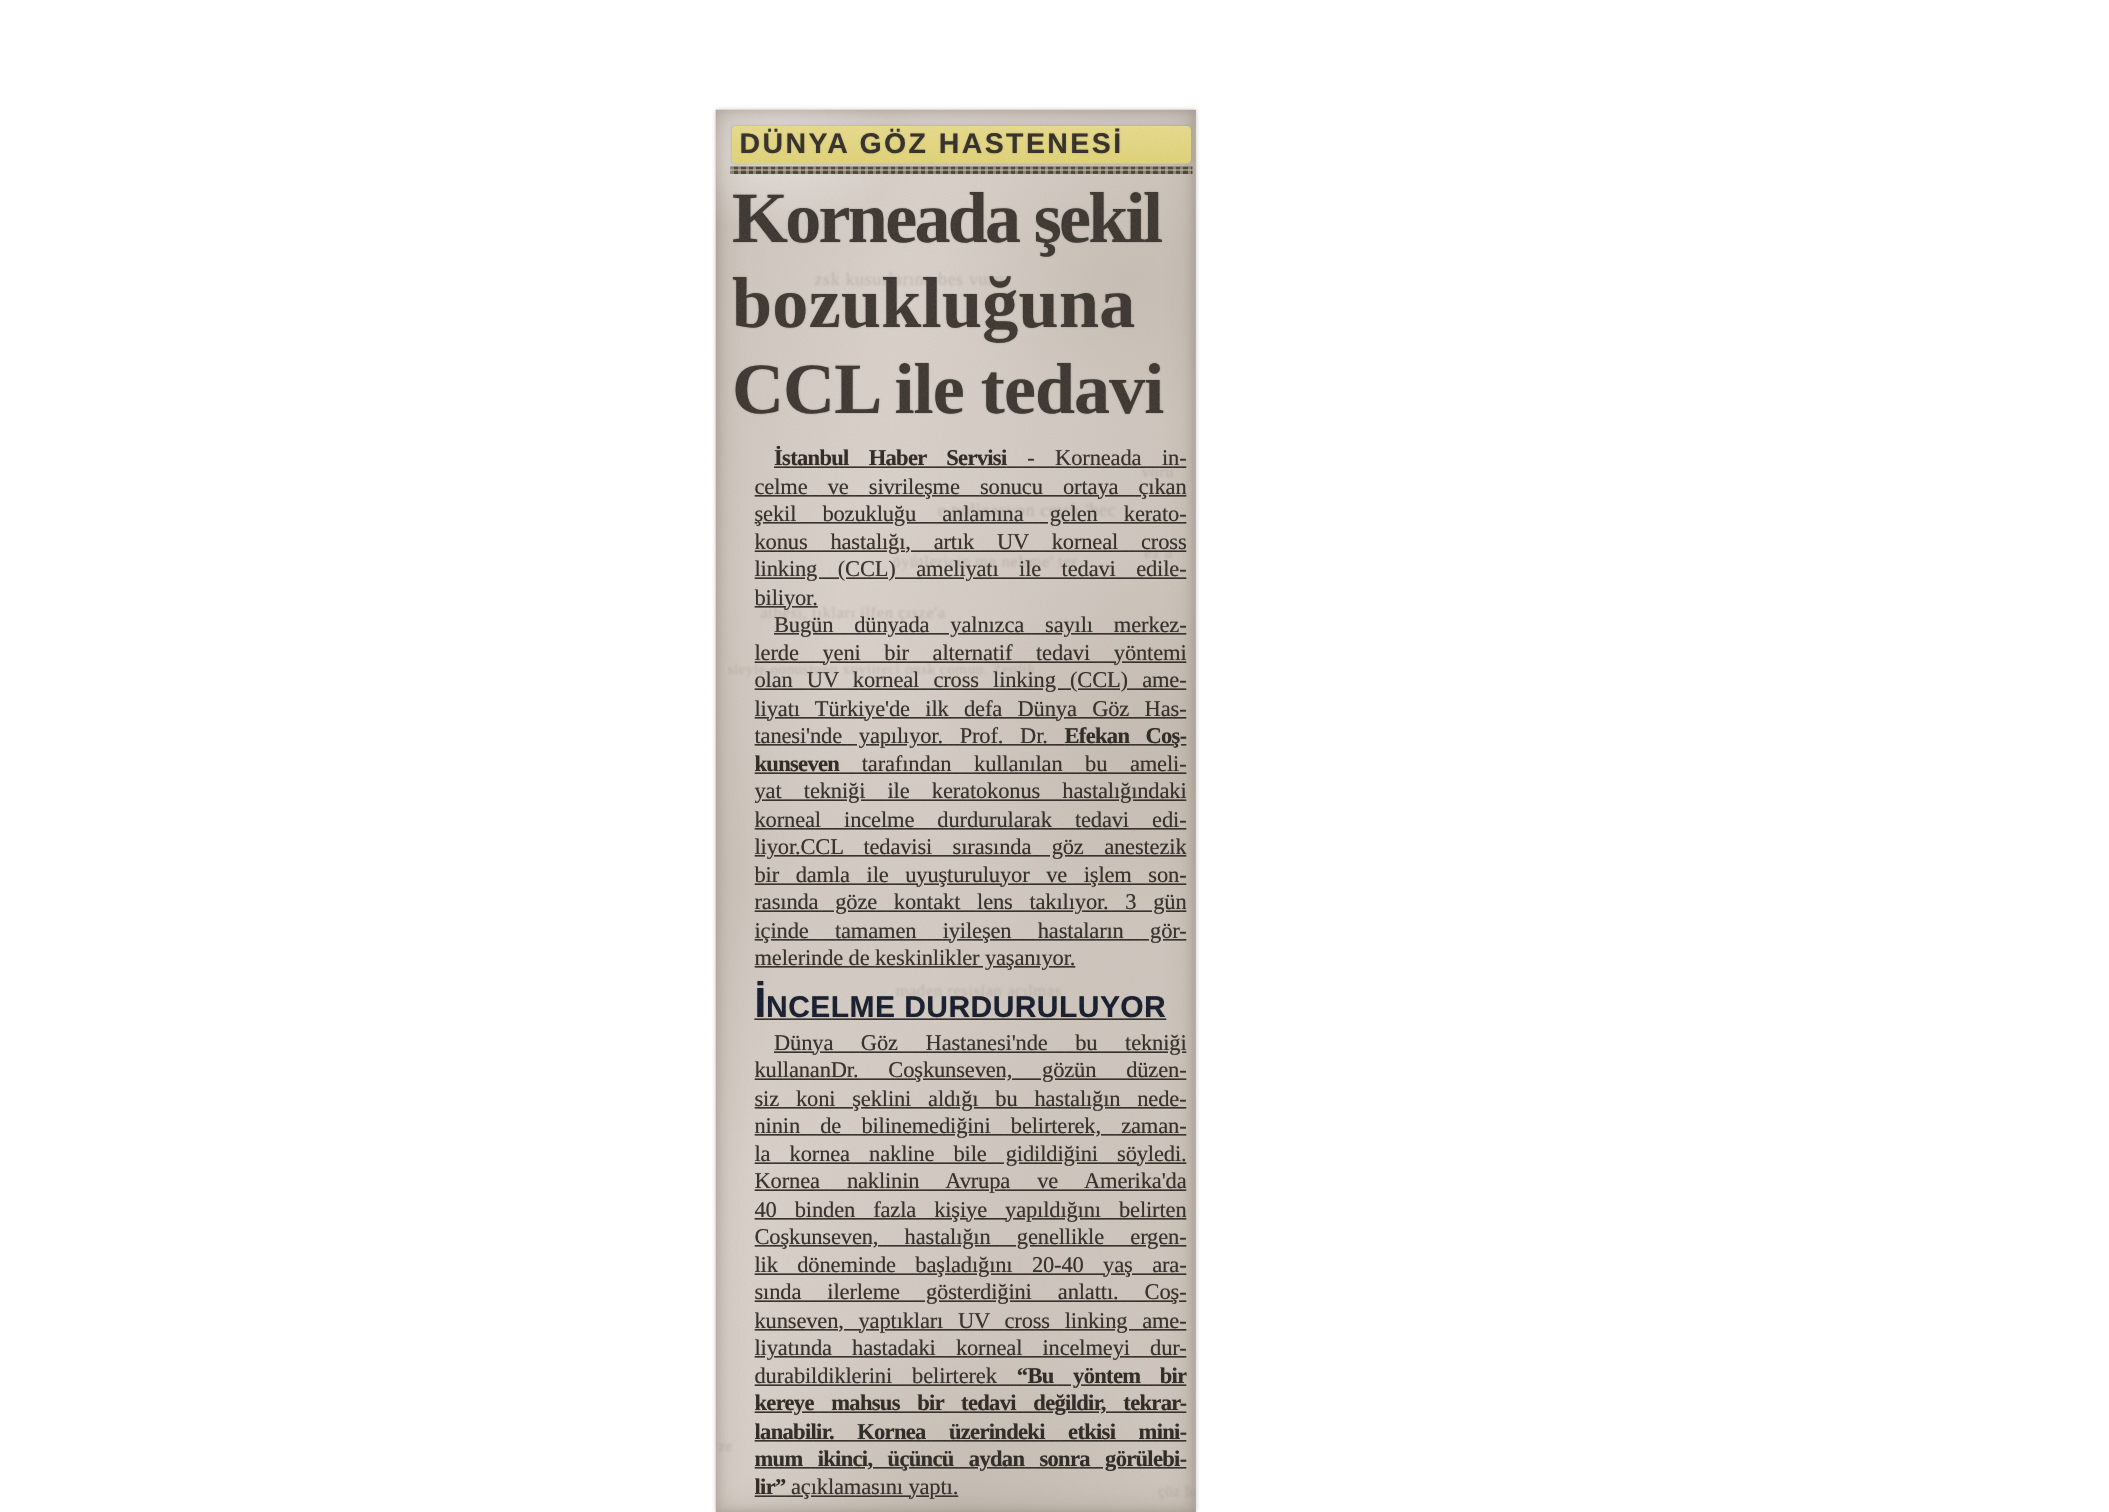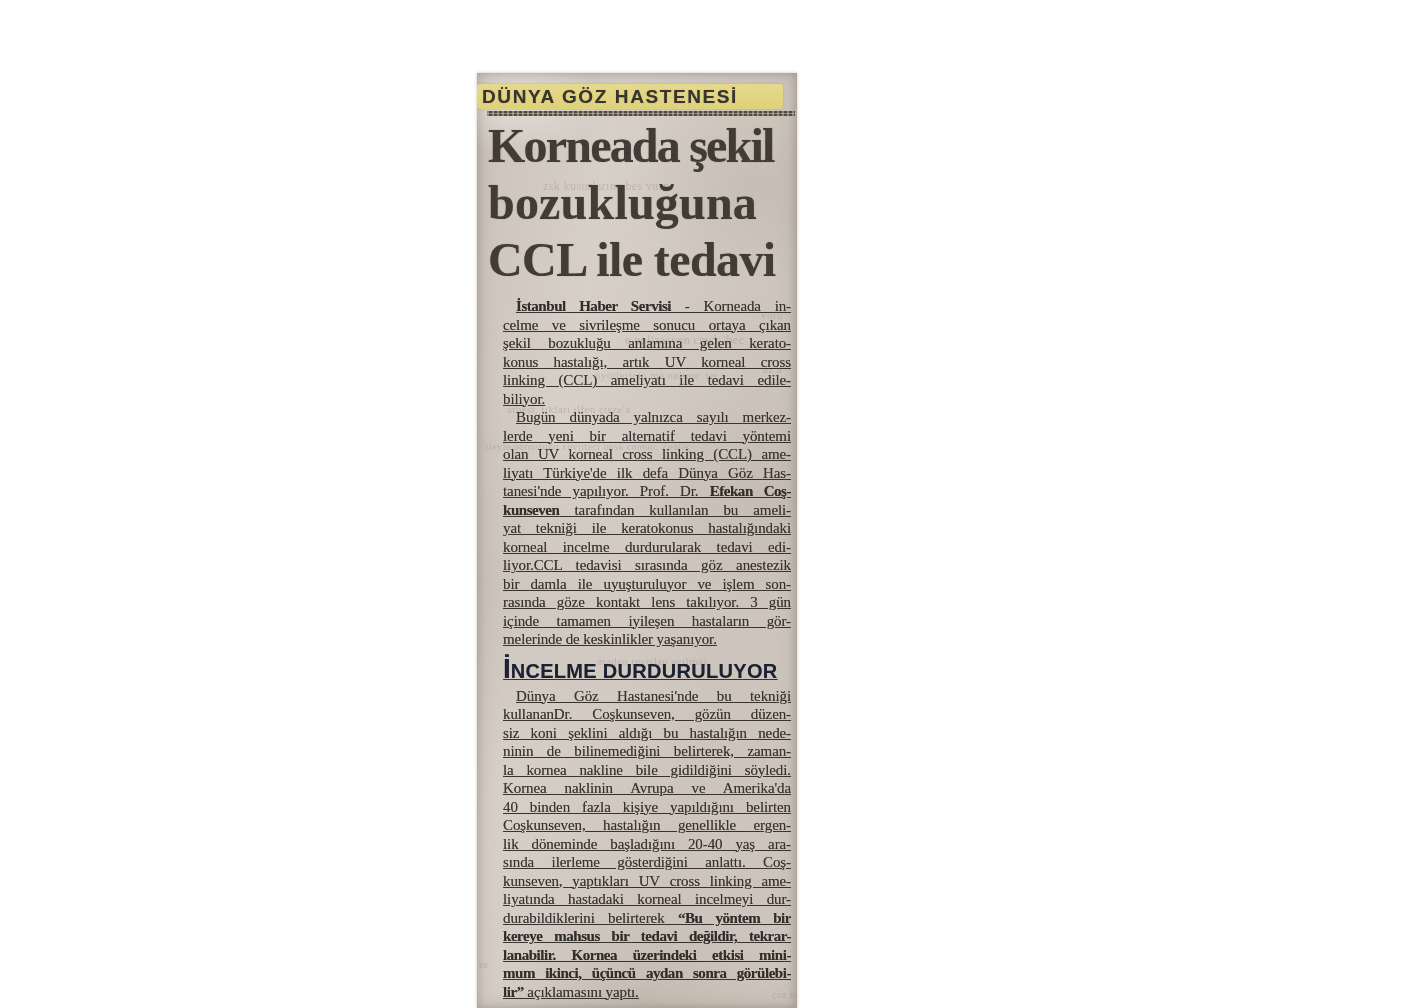--- a/index.html
+++ b/index.html
@@ -27,21 +27,21 @@
   }
   .grain{position:absolute;left:0;top:0;z-index:5;opacity:.30;pointer-events:none;}
   
   .ghost{
     position:absolute;z-index:2;color:#7c7268;opacity:.28;
     font-family:"Liberation Serif", serif;filter:blur(.7px);
     white-space:nowrap;letter-spacing:.4px;
   }
   
   .kicker-bar{
-    position:absolute;left:0;top:11px;width:306px;height:25px;z-index:3;
+    position:absolute;left:11px;top:11px;width:306px;height:25px;z-index:3;
     background:linear-gradient(180deg,#eadd8c,#e2d577);
     border-radius:3px;box-shadow:0 0 2px rgba(140,130,90,.5);
   }
   .kicker-bar span{
     display:block;padding-left:5px;line-height:25px;
     font-family:"Liberation Sans", sans-serif;font-weight:bold;
     font-size:19px;letter-spacing:1.6px;color:#2f2b26;
     text-shadow:0 0 1px rgba(47,43,38,.4);white-space:nowrap;
   }
   .kicker-rule{

